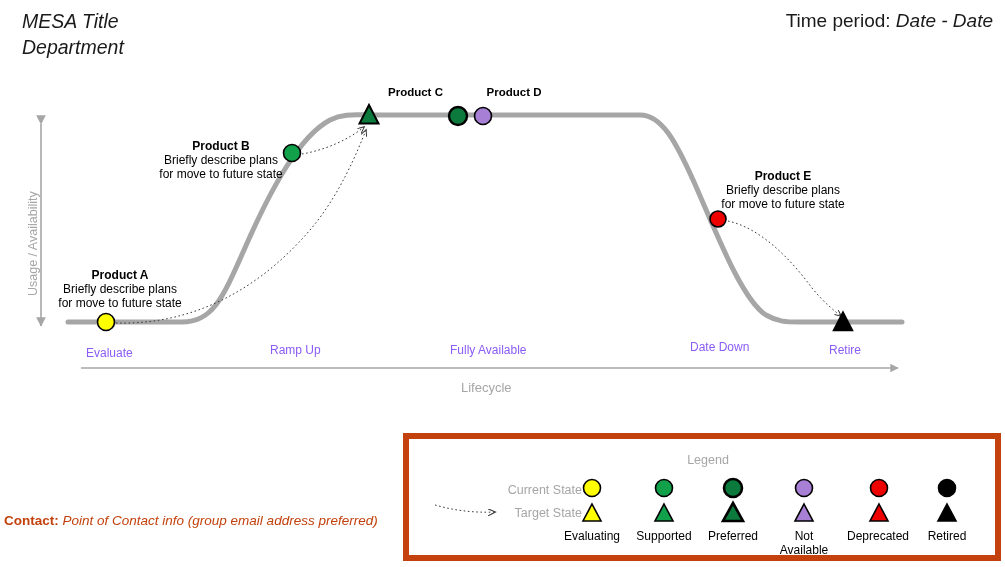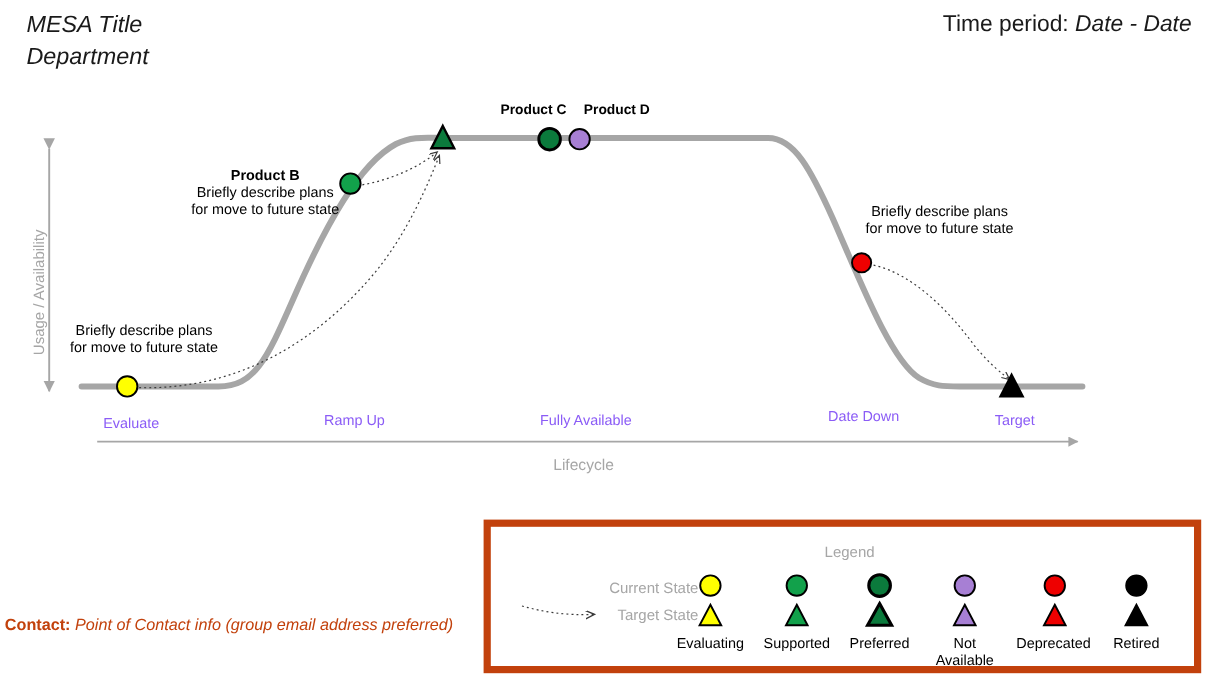--- a/index.html
+++ b/index.html
@@ -172,41 +172,43 @@
       <polygon points="843,312 852.5,330.5 833.5,330.5" fill="#000000" stroke="#000000" stroke-width="1.6"></polygon>
     </g>
   </svg>
 
   <div id="y-axis-label" class="abs" style="left:26px; top:296px;">Usage / Availability</div>
 
   <div class="abs axis-text" style="left:0; top:0; transform:translate(86px,346px);">Evaluate</div>
   <div class="abs axis-text" style="left:0; top:0; transform:translate(270px,343px);">Ramp Up</div>
   <div class="abs axis-text" style="left:0; top:0; transform:translate(450px,343px);">Fully Available</div>
   <div class="abs axis-text" style="left:0; top:0; transform:translate(690px,340px);">Date Down</div>
-  <div class="abs axis-text" style="left:0; top:0; transform:translate(829px,343px);">Target</div>
+  <div class="abs axis-text" style="left:0; top:0; transform:translate(829px,343px);">Retire</div>
 
   <div id="x-axis-title" class="abs" style="left:461px; top:380px;">Lifecycle</div>
 
   <div class="abs annot" style="left:20px; top:268px; width:200px;">
+    <span class="annot-title">Product A</span>
     <span class="annot-desc">Briefly describe plans</span>
     <span class="annot-desc">for move to future state</span>
   </div>
 
   <div class="abs annot" style="left:121px; top:139px; width:200px;">
     <span class="annot-title">Product B</span>
     <span class="annot-desc">Briefly describe plans</span>
     <span class="annot-desc">for move to future state</span>
   </div>
 
   <div class="abs annot" style="left:683px; top:169px; width:200px;">
+    <span class="annot-title">Product E</span>
     <span class="annot-desc">Briefly describe plans</span>
     <span class="annot-desc">for move to future state</span>
   </div>
 
-  <div class="abs annot-lbl" style="left:410px; top:86px; width:62px; text-align:right;">Product C</div>
+  <div class="abs annot-lbl" style="left:388px; top:86px; width:62px; text-align:left;">Product C</div>
   <div class="abs annot-lbl" style="left:483px; top:86px; width:62px; text-align:center;">Product D</div>
 
   <div id="legend-box" class="abs">
 
     <div id="legend-title" class="abs" style="left:0; top:14px; width:598px; text-align:center;">Legend</div>
 
     <div class="legend-rowlabel abs" style="left:38px; top:44px; width:135px;">Current State</div>
     <div class="legend-rowlabel abs" style="left:38px; top:67px; width:135px;">Target State</div>
 
     <svg class="abs" style="left:24px; top:62px;" width="88" height="22">

